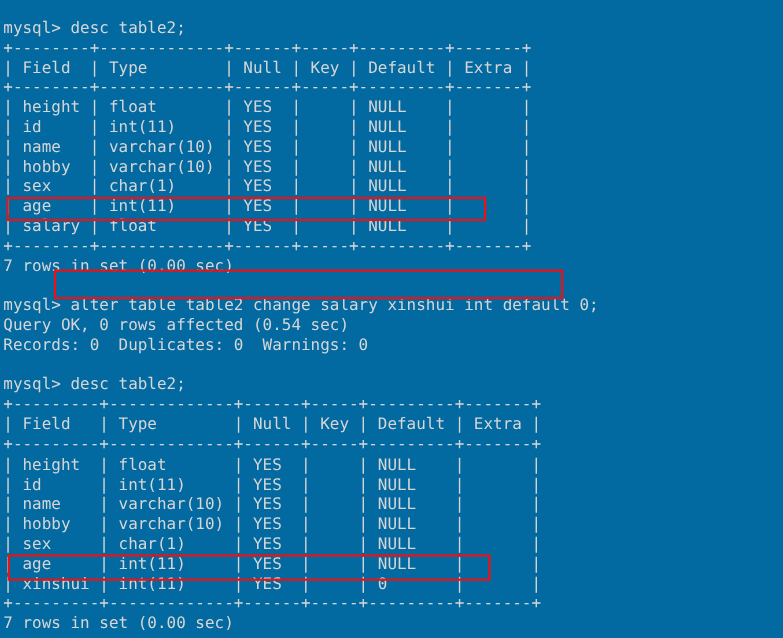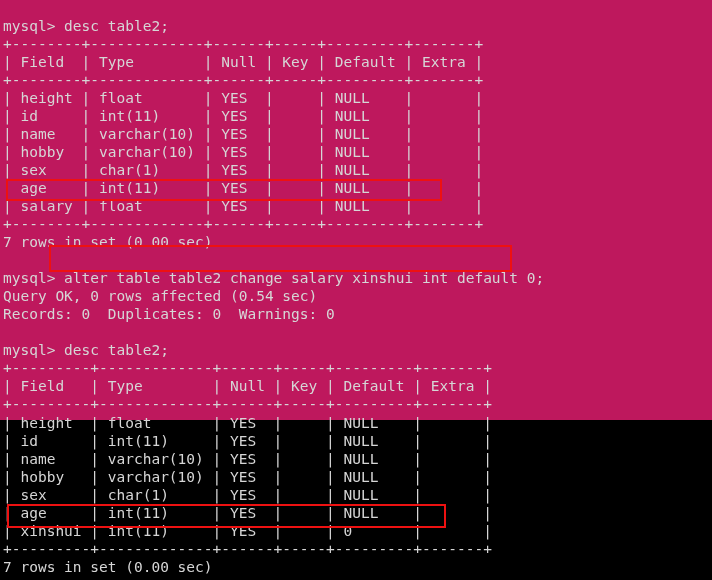--- a/index.html
+++ b/index.html
@@ -4,22 +4,22 @@
 <style>
   html,body{margin:0;padding:0;}
   body{
     width:712px;height:580px;
     background:#000000;
     font-family:"DejaVu Sans Mono","Liberation Mono",monospace;
     overflow:hidden;
   }
   #terminal{
     position:relative;
-    width:712px;height:420px;
-    background:#be185d;
+    width:712px;height:580px;
+    background:#0369a1;
     padding:0;
   }
   .console{
     position:absolute;
     left:3px;top:2px;
     color:#d6d6d6;
     font-size:14.5px;
     line-height:18.05px;
     white-space:pre;
     letter-spacing:0px;

